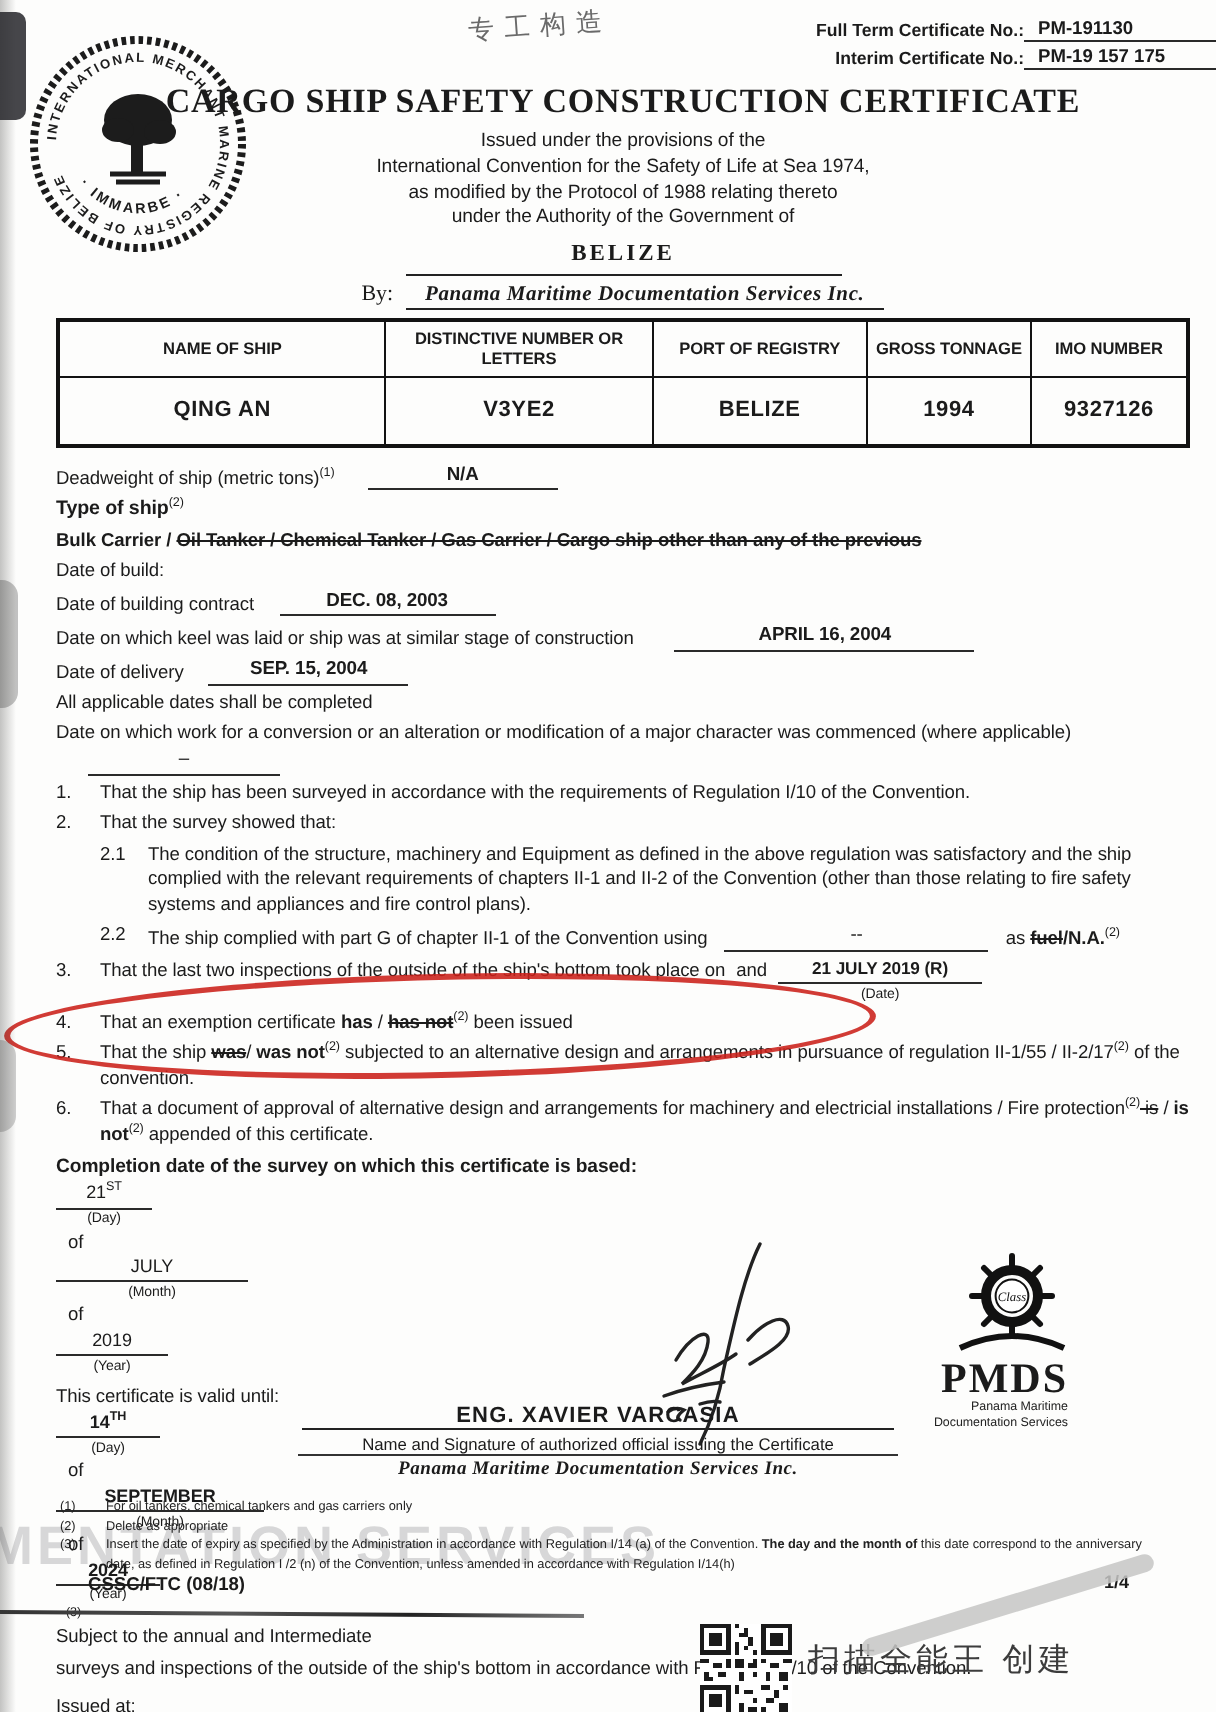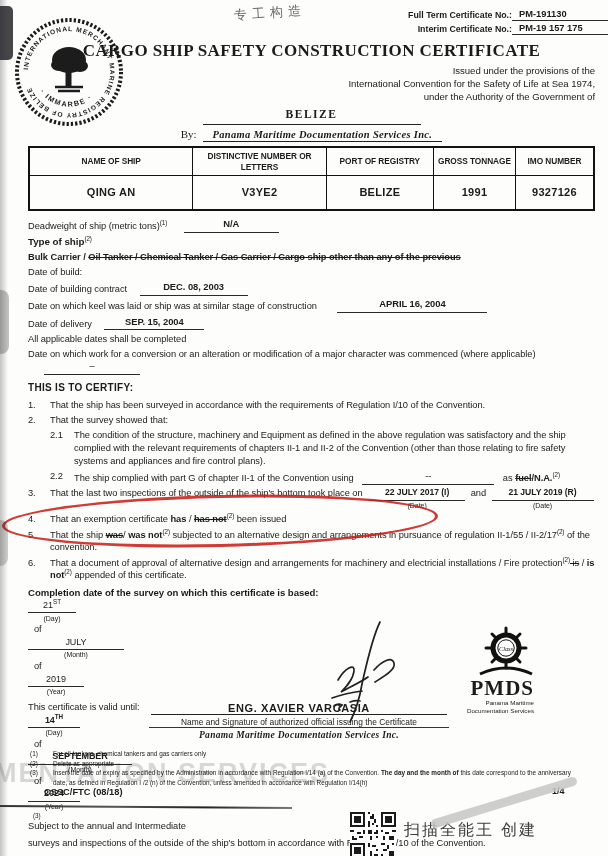--- a/index.html
+++ b/index.html
@@ -34,21 +34,21 @@
   .certnums .row { display:flex; justify-content:flex-end; align-items:flex-end; margin-bottom:2px; }
   .certnums .lbl { padding-bottom:1px; }
   .certnums .val { width:96px; border-bottom:1.3px solid #2a2a2a; padding:0 2px 1px 7px; font-size:9.3px; }
   
   .seal { position:absolute; left:13px; top:13px; z-index:2; }
   
   .content { position:absolute; left:28px; right:13px; top:39px; z-index:2;
     font-size:9.3px; line-height:1.36; letter-spacing:-.05px; }
   .title { text-align:center; font-family:"Liberation Serif", serif; font-weight:bold;
     font-size:17px; letter-spacing:.4px; margin-bottom:3px; }
-  .subtitle { text-align:right; font-size:9.6px; line-height:1.33; }
+  .subtitle { text-align:center; font-size:9.6px; line-height:1.33; }
   .country { text-align:center; font-family:"Liberation Serif", serif; font-weight:bold;
     font-size:11.5px; letter-spacing:1.5px; margin-top:4px; }
   .country-line { width:218px; margin:1px auto 2px; border-bottom:1.3px solid #222; }
   .byrow { text-align:center; margin-bottom:4px; }
   .bylabel { font-family:Liberation Serif, serif; font-size:11px; margin-right:6px; }
   .script { font-family:"Liberation Serif", serif; font-style:italic; font-weight:bold;
     font-size:10.5px; letter-spacing:.3px; }
   .byrow .script { border-bottom:1.2px solid #222; padding:0 10px 1px; }
   
   table.ship { width:100%; border-collapse:collapse; border:2.6px solid #121212; margin-bottom:7px; }
@@ -150,20 +150,21 @@
         <path d="M42,74 h28 M45,78 h22" stroke="#1c1c1c" stroke-width="2.4"></path>
       </g>
     </svg>
   </div>
 
   <div class="content">
 
     <div class="title">CARGO SHIP SAFETY CONSTRUCTION CERTIFICATE</div>
     <div class="subtitle">Issued under the provisions of the</div>
     <div class="subtitle">International Convention for the Safety of Life at Sea 1974,</div>
+    <div class="subtitle">as modified by the Protocol of 1988 relating thereto</div>
     <div class="subtitle">under the Authority of the Government of</div>
     <div class="country">BELIZE</div>
     <div class="country-line"></div>
     <div class="byrow">
       <span class="bylabel">By:</span><span class="script">Panama Maritime Documentation Services Inc.</span>
     </div>
 
     <table class="ship">
       <colgroup>
           <col style="width:29%">
@@ -177,21 +178,21 @@
         <th>NAME OF SHIP</th>
         <th>DISTINCTIVE NUMBER  OR LETTERS</th>
         <th>PORT OF REGISTRY</th>
         <th>GROSS TONNAGE</th>
         <th>IMO NUMBER</th>
       </tr>
       <tr>
         <td>QING AN</td>
         <td>V3YE2</td>
         <td>BELIZE</td>
-        <td>1991</td>
+        <td>1994</td>
         <td>9327126</td>
       </tr>
     </tbody>
       </table>
 
     <div class="pline">
       <span>Deadweight of ship (metric tons)</span><span class="sup">(1)</span>
       <span class="blank" style="min-width:95px; margin-left:14px;">N/A</span>
     </div>
     <div class="pline">
@@ -215,21 +216,20 @@
     <div class="pline">
       <span>Date of delivery</span>
       <span class="blank" style="min-width:100px; margin-left:10px;">SEP. 15, 2004</span>
     </div>
     <div class="pline">All applicable dates shall be completed</div>
     <div class="pline">
       <span>Date on which work for a conversion or an alteration or modification of a major character was commenced (where applicable)</span>
       <span class="blank" style="min-width:96px; margin-left:16px; font-weight:normal;">–</span>
     </div>
 
-    <div class="certify-head">THIS IS TO  CERTIFY:</div>
 
     <div class="item">
       <span class="num">1.</span>
       <span class="bodytxt">That the ship has been surveyed in accordance with the requirements of Regulation I/10 of the Convention.</span>
     </div>
     <div class="item">
       <span class="num">2.</span>
       <span class="bodytxt">That the survey showed that:</span>
     </div>
     <div class="item subitem">
@@ -242,24 +242,20 @@
         <span>The ship complied with part G of chapter II-1 of the Convention using</span>
         <span class="blank" style="min-width:132px; margin:0 6px; font-weight:normal;">--</span>
         <span>as</span>
         <span class="b strike">fuel</span><span class="b">/N.A.</span><span class="sup">(2)</span>
       </span>
     </div>
     <div class="item">
       <span class="num">3.</span>
       <span class="bodytxt">
         <span>That the last two inspections of the outside of the ship's bottom took place on</span>
-        <span class="field" style="margin-left:4px;">
-          <span class="val" style="min-width:96px; font-size:8.6px;">22 JULY 2017 (I)</span>
-          <span class="sub">(Date)</span>
-        </span>
         <span style="padding:0 3px;">and</span>
         <span class="field">
           <span class="val" style="min-width:102px; font-size:8.6px;">21 JULY 2019 (R)</span>
           <span class="sub">(Date)</span>
         </span>
       </span>
     </div>
     <div class="item row4">
       <div class="red-ellipse"></div>
       <span class="num">4.</span>

